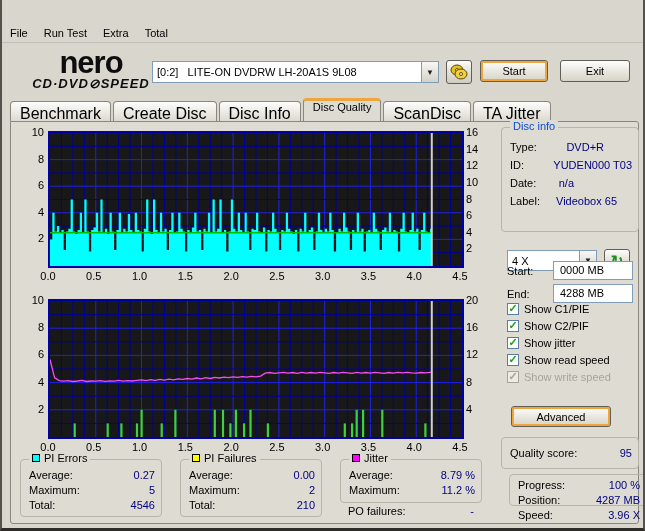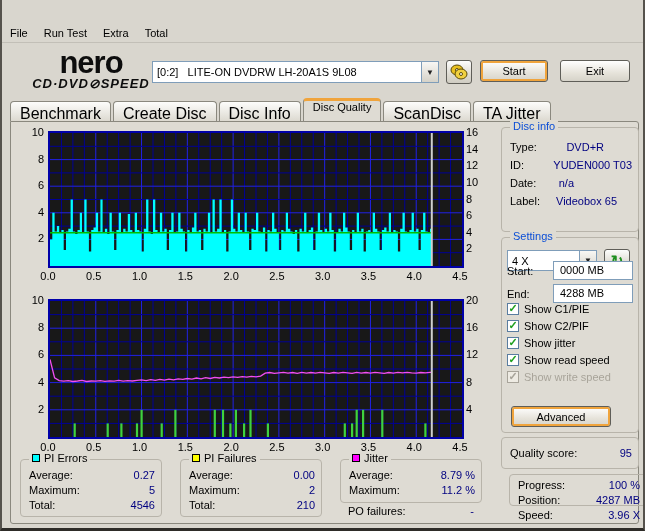--- a/index.html
+++ b/index.html
@@ -271,23 +271,20 @@
     <div class="row" style="left:8px;top:13px;width:122px">
       <span>Type:</span><span class="v" style="right:28px">DVD+R</span></div>
     <div class="row" style="left:8px;top:31px;width:122px">
       <span>ID:</span><span class="v">YUDEN000 T03</span></div>
     <div class="row" style="left:8px;top:49px;width:122px">
       <span>Date:</span><span class="v" style="right:58px">n/a</span></div>
     <div class="row" style="left:8px;top:67px;width:122px">
       <span>Label:</span><span class="v" style="right:15px">Videobox 65</span></div>
   </div>
 
-  <div class="group" id="g-settings">
-    <div class="cap">Settings</div>
-  </div>
   <div class="combo" id="speed-combo">
     <span class="val">4 X</span>
     <span class="arrow">▼</span>
   </div>
   <div class="sq-btn" id="refresh-btn">
       <span>↻</span>
     </div>
   <div class="lbl" style="left:505px;top:265px">Start:</div>
   <div class="field" id="fld-start">0000 MB</div>
   <div class="lbl" style="left:505px;top:288px">End:</div>

